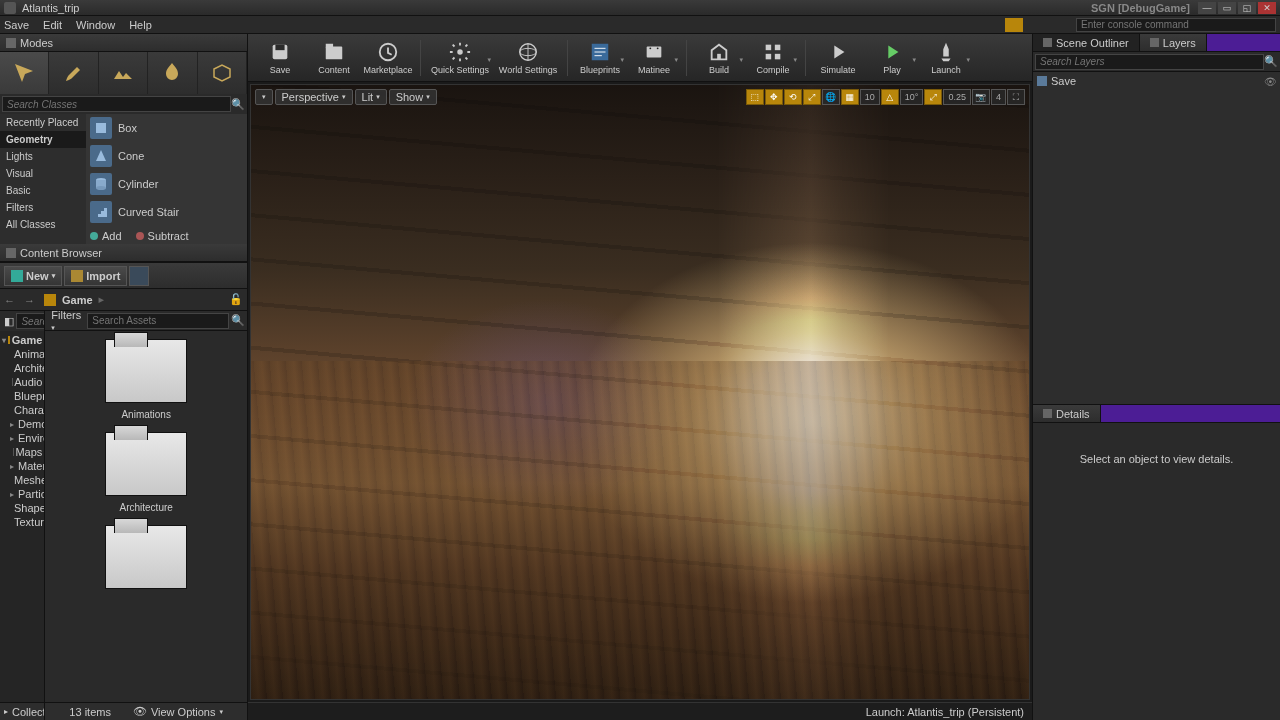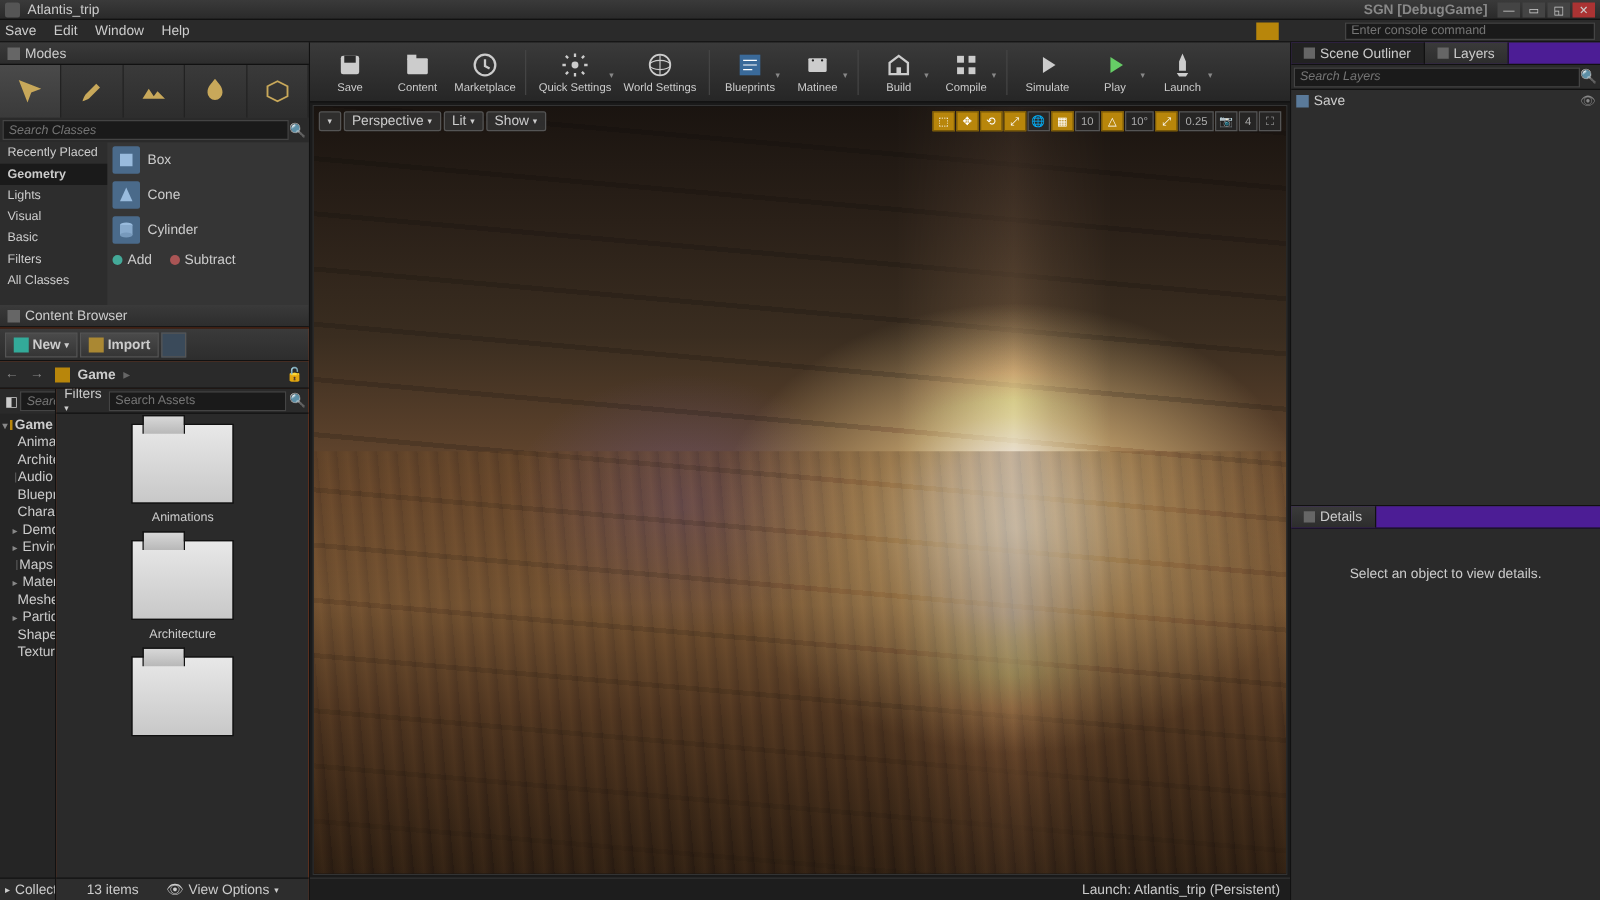--- a/index.html
+++ b/index.html
@@ -32,21 +32,21 @@
 .modes-content { display:flex; height:130px; }
 .cat-list { width:86px; background:#2d2d2d; }
 .cat-item { padding:3px 6px; cursor:pointer; font-size:10px; }
 .cat-item.active { background:#1a1a1a; font-weight:bold; }
 .shape-list { flex:1; background:#353535; overflow:hidden; }
 .shape-item { display:flex; align-items:center; height:28px; padding:2px 4px; gap:6px; cursor:pointer; }
 .shape-icon { width:22px; height:22px; background:#4a6a8a; border-radius:2px; display:flex; align-items:center; justify-content:center; }
 .shape-icon svg { width:16px; height:16px; }
 .addsub-row { display:flex; align-items:center; gap:4px; padding:2px 4px; height:20px; }
 .addsub-row .bullet { width:8px; height:8px; border-radius:50%; }
-.content-browser { flex:1; display:flex; flex-direction:column; background:#c2410c; border-top:1px solid #111; }
+.content-browser { flex:1; display:flex; flex-direction:column; background:#5eead4; border-top:1px solid #111; }
 .cb-toolbar { height:26px; background:linear-gradient(#3a3a3a,#2d2d2d); display:flex; align-items:center; padding:2px 4px; gap:2px; border-bottom:1px solid #111; }
 .cb-btn { height:20px; background:linear-gradient(#4a4a4a,#353535); border:1px solid #555; padding:0 6px; display:flex; align-items:center; gap:3px; cursor:pointer; font-weight:bold; font-size:11px; }
 .cb-btn .sq { width:12px; height:12px; background:#3a9; }
 .cb-btn.import .sq { background:#a83; }
 .cb-saveall { width:20px; height:20px; background:#3a4a5a; border:1px solid #555; cursor:pointer; }
 .cb-path { height:22px; background:#2a2a2a; display:flex; align-items:center; padding:0 4px; gap:6px; border-bottom:1px solid #111; }
 .cb-path .nav-arrow { width:14px; height:14px; cursor:pointer; color:#888; }
 .cb-path .folder-icn { width:12px; height:12px; background:#b8860b; }
 .cb-path .crumb { font-weight:bold; }
 .cb-body { flex:1; display:flex; overflow:hidden; }
@@ -213,20 +213,28 @@
           <div class="shape-item">
               <div class="shape-icon">
                 <svg viewBox="0 0 16 16">
                   <ellipse cx="8" cy="4" rx="5" ry="2" fill="#9bd"></ellipse>
                   <rect x="3" y="4" width="10" height="8" fill="#8ac"></rect>
                   <ellipse cx="8" cy="12" rx="5" ry="2" fill="#79b"></ellipse>
                 </svg>
               </div>
               <span>Cylinder</span>
             </div>
+          <div class="shape-item">
+              <div class="shape-icon">
+                <svg viewBox="0 0 16 16">
+                  <path d="M2 13h3v-3h3V7h3V4h3v9H2z" fill="#9bd"></path>
+                </svg>
+              </div>
+              <span>Curved Stair</span>
+            </div>
           <div class="addsub-row">
             <div class="bullet" style="background:#4a9"></div>
               <span>Add</span>
             <div class="bullet" style="background:#a55;margin-left:10px"></div>
               <span>Subtract</span>
           </div>
         </div>
       </div>
     </div>
 

